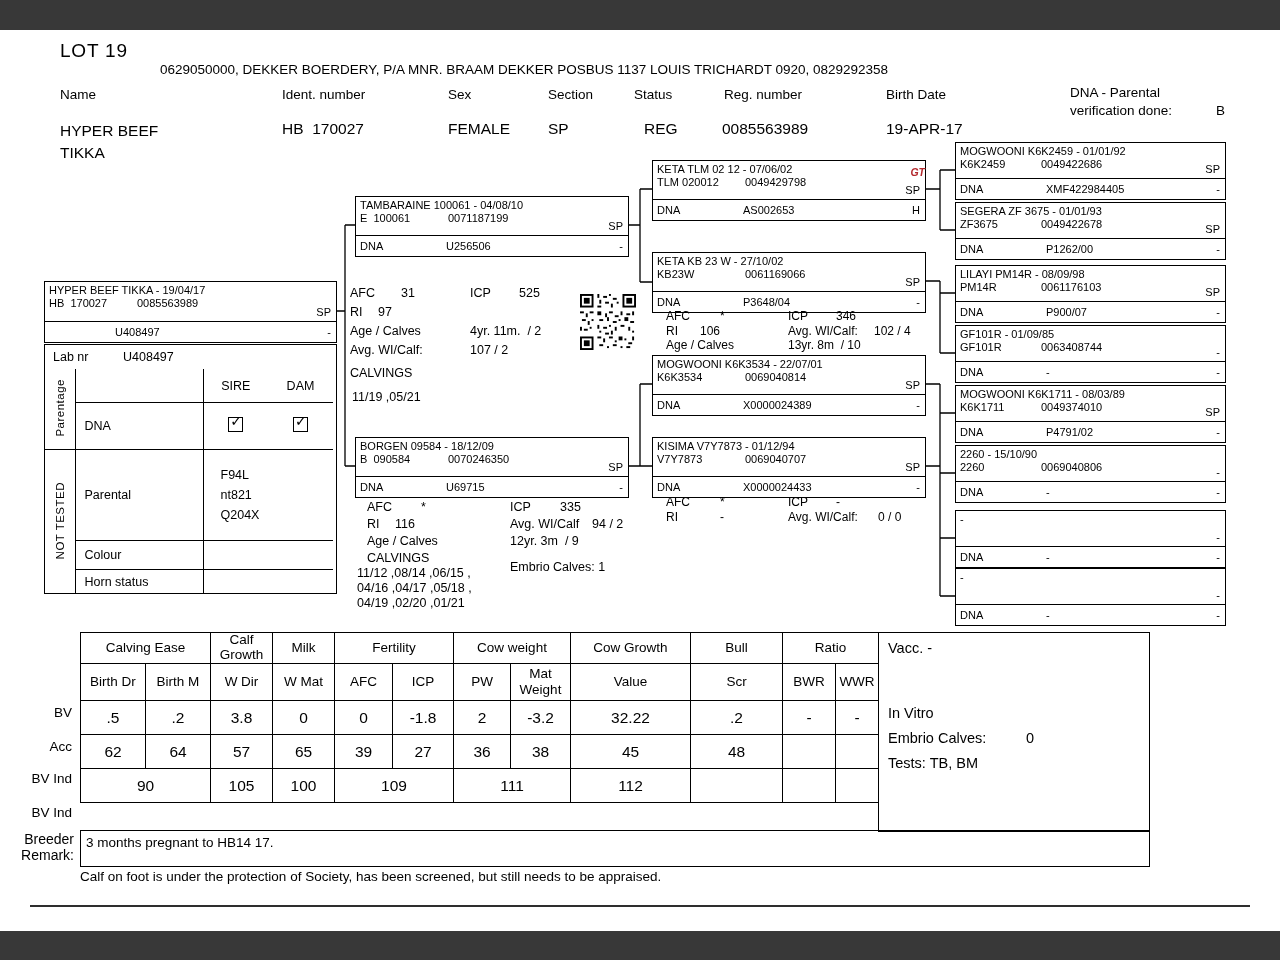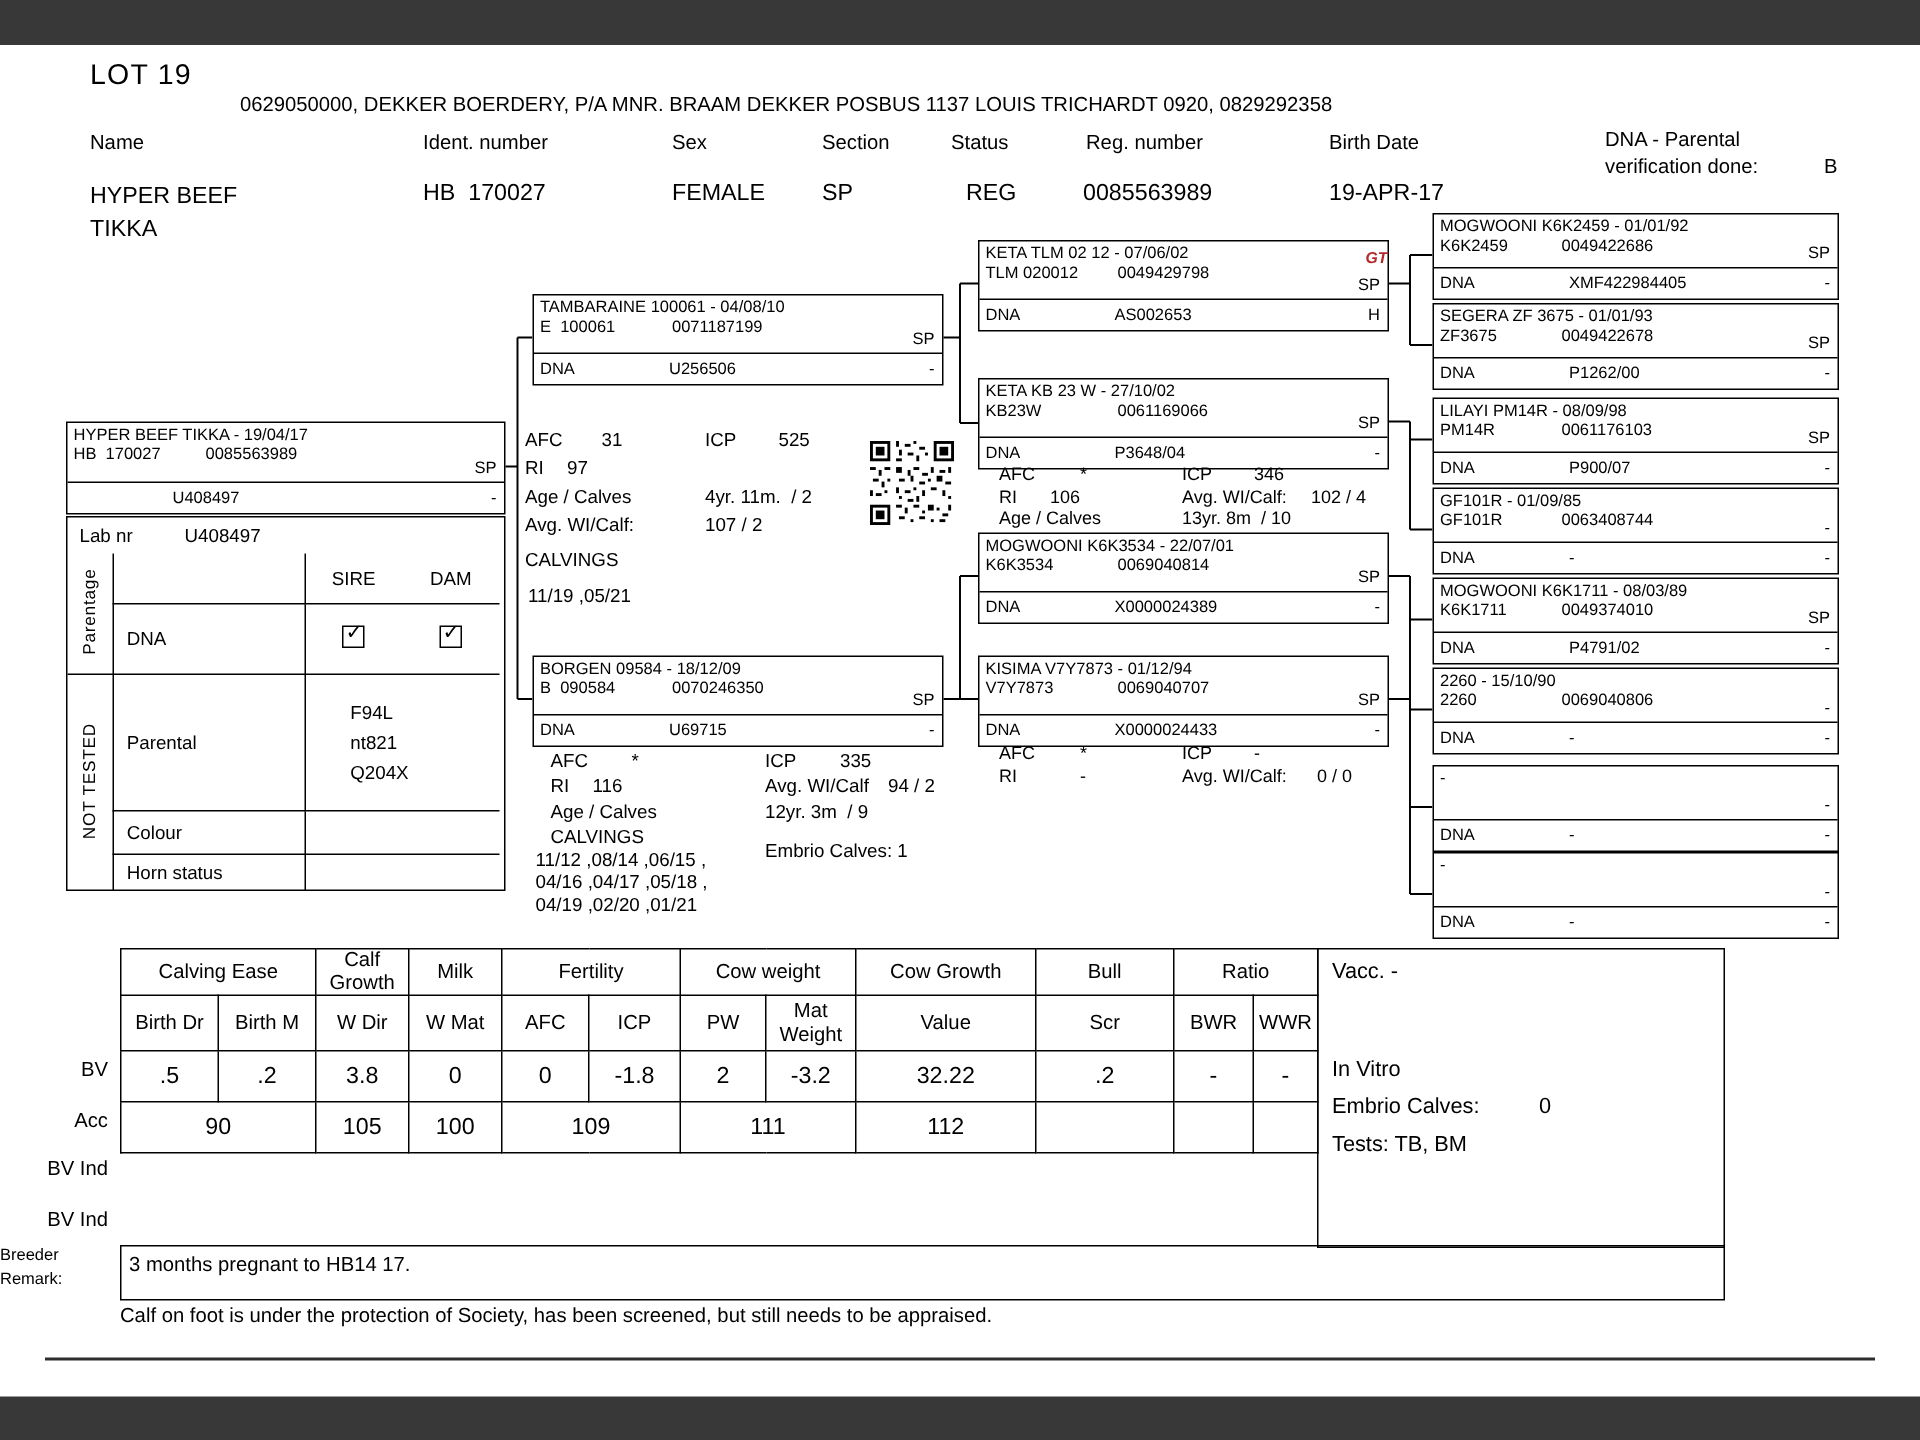--- a/index.html
+++ b/index.html
@@ -47,39 +47,39 @@
   .partable tr.hdr td{border-bottom:1.4px solid #000;height:33px}
   .partable tr.dna td{border-bottom:1.4px solid #000;height:46px}
   .partable tr.myo td{border-bottom:1.4px solid #000;height:90px}
   .partable tr.colr td{border-bottom:1.4px solid #000;height:28px}
   .partable tr.horn td{height:24px}
   .partable .rot-cell{border-right:1.4px solid #000;text-align:center;border-bottom:1.4px solid #000}
   .partable .rot-cell.nt{border-bottom:none}
   .partable .lc{border-right:1.4px solid #000;padding-left:9px}
   .partable .ch{text-align:center}
   .partable .cb{text-align:center}
-  .partable .vals{padding-left:30px}
+  .partable .vals{padding-left:17px}
   .partable .vals div{line-height:20px}
   .rot{writing-mode:vertical-rl;transform:rotate(180deg);font-size:11.5px;display:inline-block;letter-spacing:.5px}
   .checkbox{display:inline-block;width:13px;height:13px;border:1.6px solid #000;position:relative}
   .checkbox span{position:absolute;left:1px;top:-5px;font-size:14px}
 
   .qr{position:absolute;left:580px;top:294px;width:56px;height:56px}
 
   .ebv{position:absolute;left:80px;top:632px;border-collapse:collapse;table-layout:fixed;background:#fff}
   .ebv th,.ebv td{border:1.4px solid #000;text-align:center;font-weight:normal;padding:0}
   .ebv tr.grp th{font-size:13.5px;height:30px;line-height:1.1}
   .ebv tr.sub th{font-size:13.5px;height:36px;line-height:1.15}
   .ebv tr.dr td{font-size:15.5px;height:33px}
   .rowlbl{position:absolute;width:56px;left:16px;text-align:right;font-size:13.5px}
   .vacc{position:absolute;left:878px;top:632px;width:270px;height:198px;border:1.4px solid #000}
   .vacc .v{position:absolute;left:9px;white-space:pre;font-size:14.5px}
   .remarkbar{position:absolute;left:80px;top:830px;width:1068px;height:35px;border:1.4px solid #000}
   .remarkbar .txt{position:absolute;left:5px;top:4px;font-size:13.5px}
-  .blbl{position:absolute;left:0;width:62px;font-size:11px}
+  .blbl{position:absolute;left:12px;width:62px;text-align:right;font-size:14px}
   .footnote{position:absolute;left:80px;top:869px;font-size:13.5px}
   .hr{position:absolute;left:30px;top:905px;width:1220px;border-top:2px solid #2e2e2e}
 </style>
 </head>
 <body>
 
 <div>
   <div class="bar top"></div>
   <div class="bar bot"></div>
 
@@ -487,20 +487,34 @@
       <td>0</td>
       <td>-1.8</td>
       <td>2</td>
       <td>-3.2</td>
       <td>32.22</td>
       <td>.2</td>
       <td>-</td>
       <td>-</td>
     </tr>
     <tr class="dr">
+      <td>62</td>
+      <td>64</td>
+      <td>57</td>
+      <td>65</td>
+      <td>39</td>
+      <td>27</td>
+      <td>36</td>
+      <td>38</td>
+      <td>45</td>
+      <td>48</td>
+      <td></td>
+      <td></td>
+    </tr>
+    <tr class="dr">
       <td colspan="2">90</td>
       <td>105</td>
       <td>100</td>
       <td colspan="2">109</td>
       <td colspan="2">111</td>
       <td>112</td>
       <td></td>
       <td></td>
       <td></td>
     </tr>

